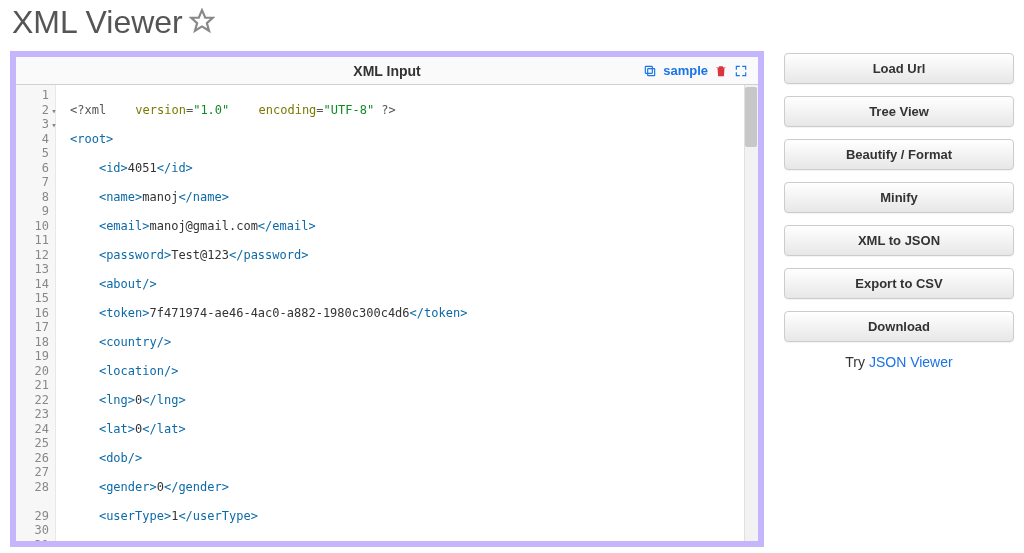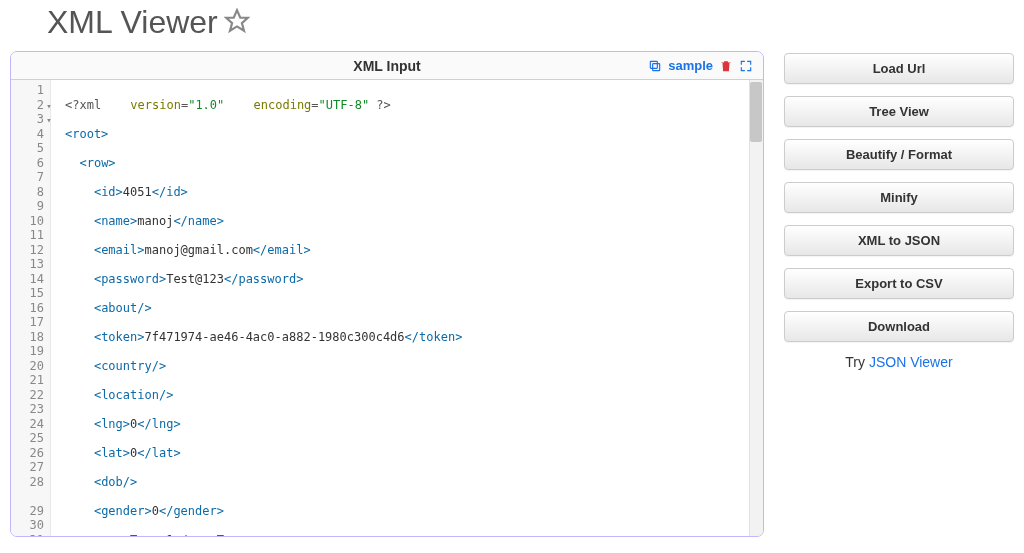--- a/index.html
+++ b/index.html
@@ -7,21 +7,20 @@
       font-family: Arial, Helvetica, sans-serif;
       background: #fff;
       width: 1024px;
       height: 553px;
       overflow: hidden;
     }
     .header {
       display: flex;
       align-items: center;
       padding: 4px 12px 10px 12px;
-      margin-left: 35px;
     }
     .page-title {
       font-size: 32px;
       font-weight: 400;
       color: #555;
       margin-right: 6px;
     }
     .star-icon svg {
       width: 26px;
       height: 26px;
@@ -29,22 +28,22 @@
       stroke: #888;
       stroke-width: 2;
     }
     .main-layout {
       display: flex;
       padding: 0 10px;
       gap: 20px;
     }
     .editor-panel {
       flex: 1;
-      border: 1px solid #c4b5fd;
-      border-radius: 7px;
+      border: 6px solid #c4b5fd;
+      border-radius: 0;
       overflow: hidden;
       min-width: 0;
     }
     .panel-header {
       display: flex;
       align-items: center;
       justify-content: space-between;
       padding: 4px 10px;
       border-bottom: 1px solid #d0d0d0;
       background: #fafafa;
@@ -249,21 +248,20 @@
         <span class="ln">28</span>
           <span class="ln"> </span>
           <span class="ln">29</span>
           <span class="ln">30</span>
           <span class="ln">31</span>
       </div>
 
       <div class="code-content">
 <div class="code-line"><span class="xml-pi">&lt;?xml </span><span class="xml-attr">version</span><span class="xml-punct">=</span><span class="xml-str">"1.0"</span><span> </span><span class="xml-attr">encoding</span><span class="xml-punct">=</span><span class="xml-str">"UTF-8"</span><span class="xml-pi"> ?&gt;</span></div>
 <div class="code-line"><span class="xml-tag">&lt;root&gt;</span></div>
-<div class="code-line">  <span class="xml-tag">&lt;row&gt;</span></div>
 <div class="code-line">    <span class="xml-tag">&lt;id&gt;</span><span>4051</span><span class="xml-tag">&lt;/id&gt;</span></div>
 <div class="code-line">    <span class="xml-tag">&lt;name&gt;</span><span>manoj</span><span class="xml-tag">&lt;/name&gt;</span></div>
 <div class="code-line">    <span class="xml-tag">&lt;email&gt;</span><span>manoj@gmail.com</span><span class="xml-tag">&lt;/email&gt;</span></div>
 <div class="code-line">    <span class="xml-tag">&lt;password&gt;</span><span>Test@123</span><span class="xml-tag">&lt;/password&gt;</span></div>
 <div class="code-line">    <span class="xml-tag">&lt;about/&gt;</span></div>
 <div class="code-line">    <span class="xml-tag">&lt;token&gt;</span><span>7f471974-ae46-4ac0-a882-1980c300c4d6</span><span class="xml-tag">&lt;/token&gt;</span></div>
 <div class="code-line">    <span class="xml-tag">&lt;country/&gt;</span></div>
 <div class="code-line">    <span class="xml-tag">&lt;location/&gt;</span></div>
 <div class="code-line">    <span class="xml-tag">&lt;lng&gt;</span><span>0</span><span class="xml-tag">&lt;/lng&gt;</span></div>
 <div class="code-line">    <span class="xml-tag">&lt;lat&gt;</span><span>0</span><span class="xml-tag">&lt;/lat&gt;</span></div>

